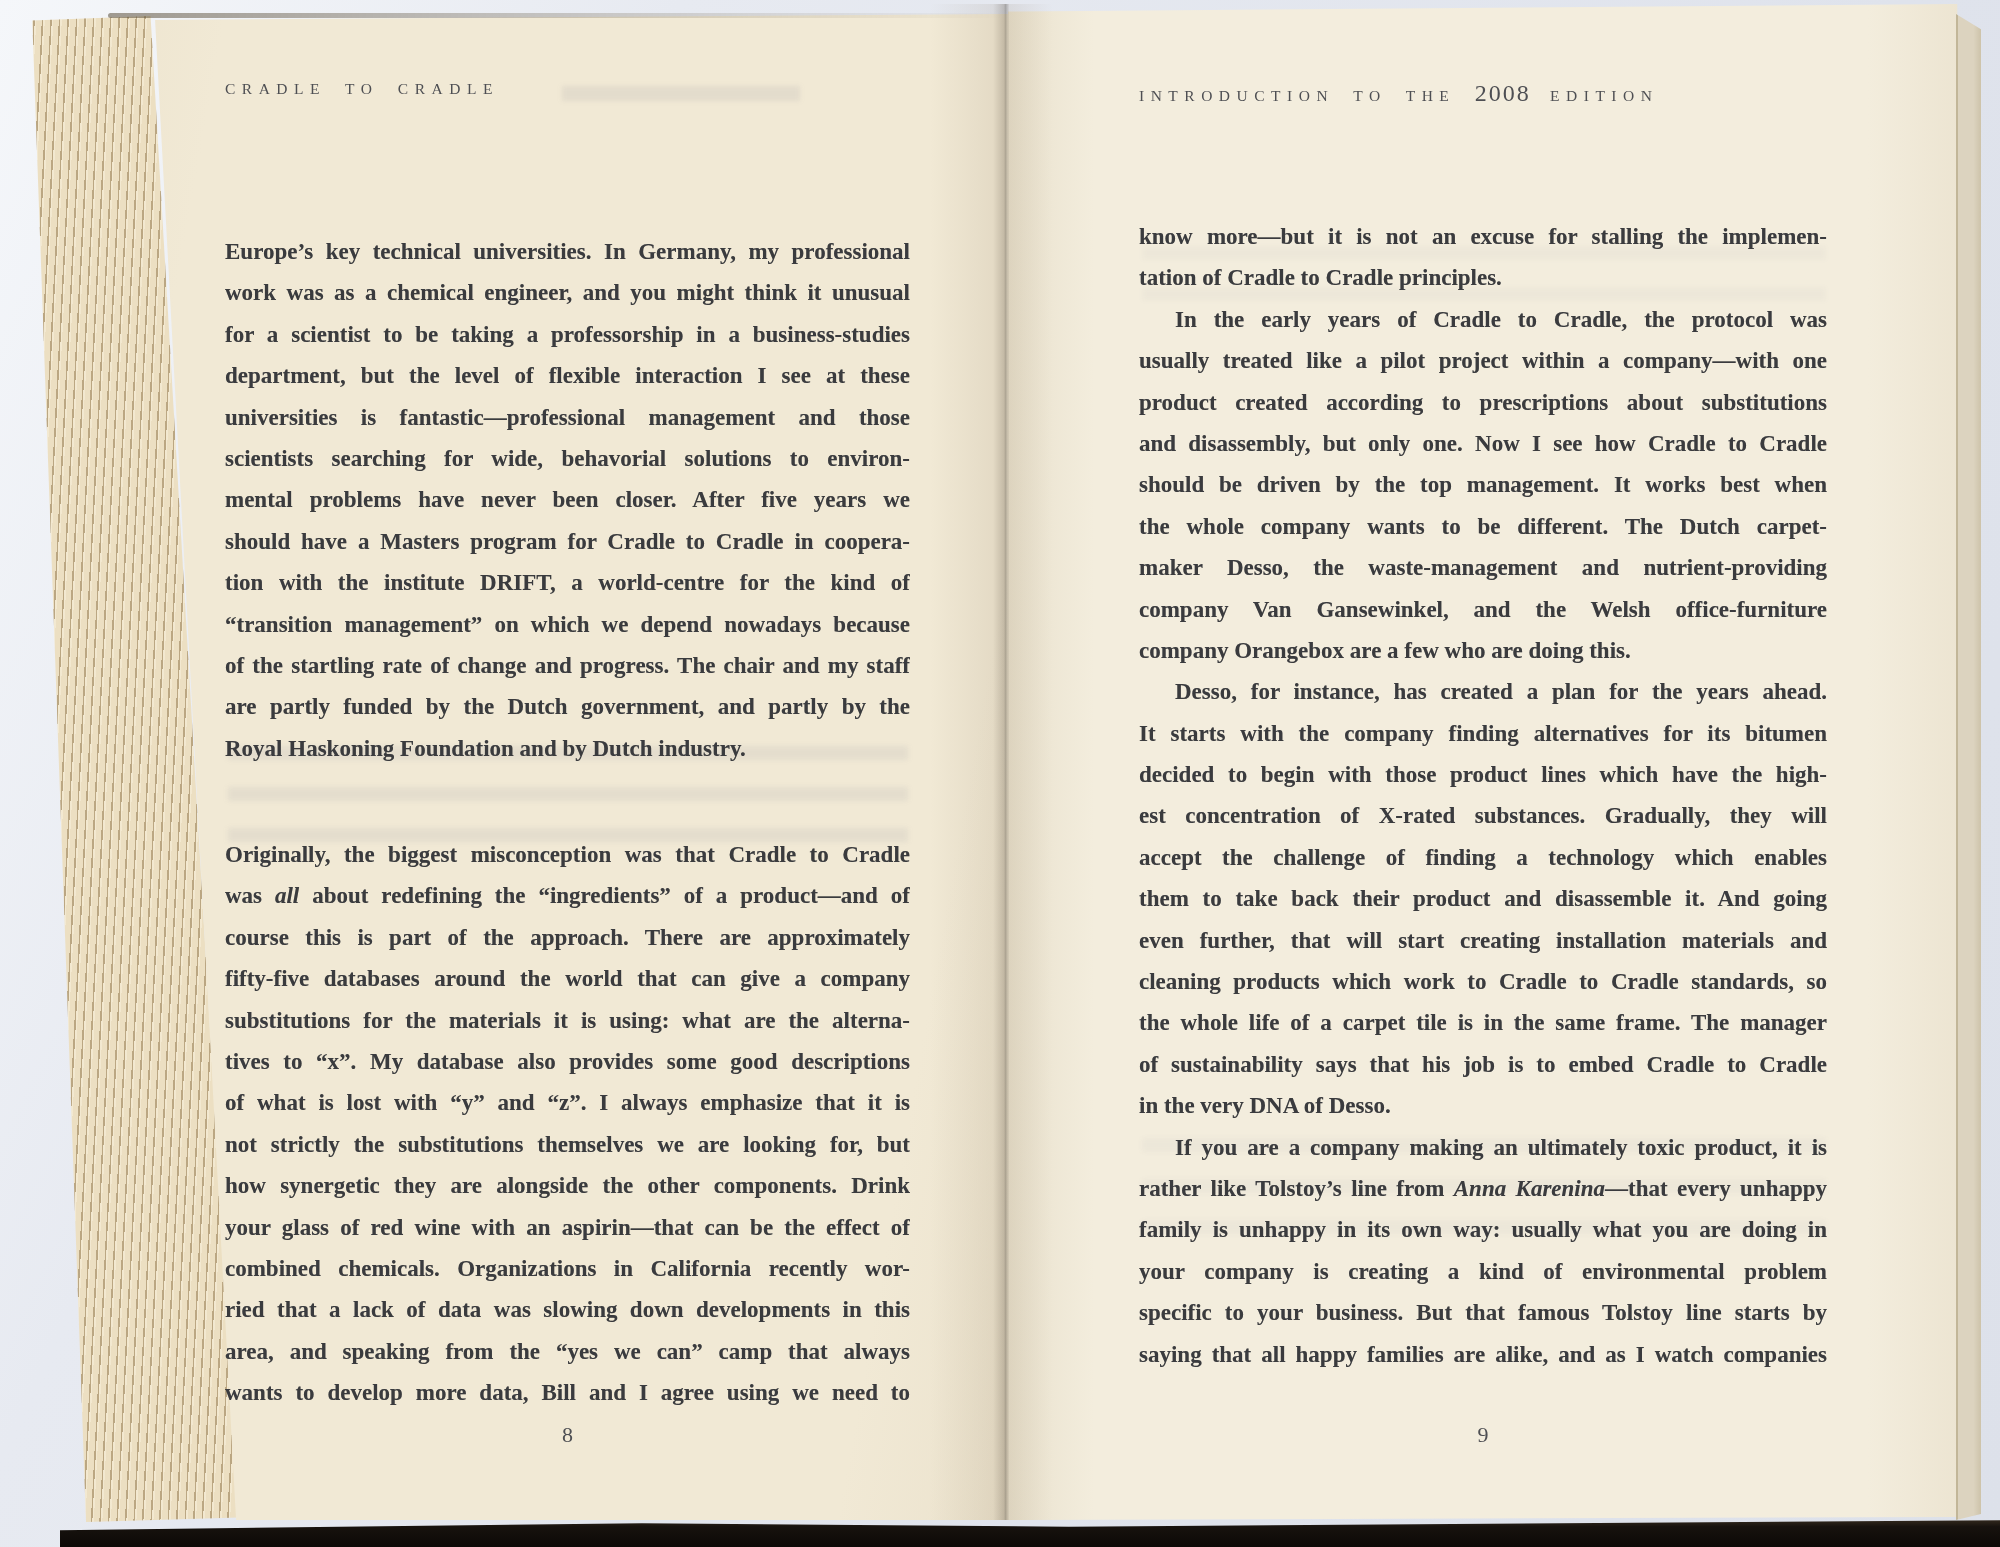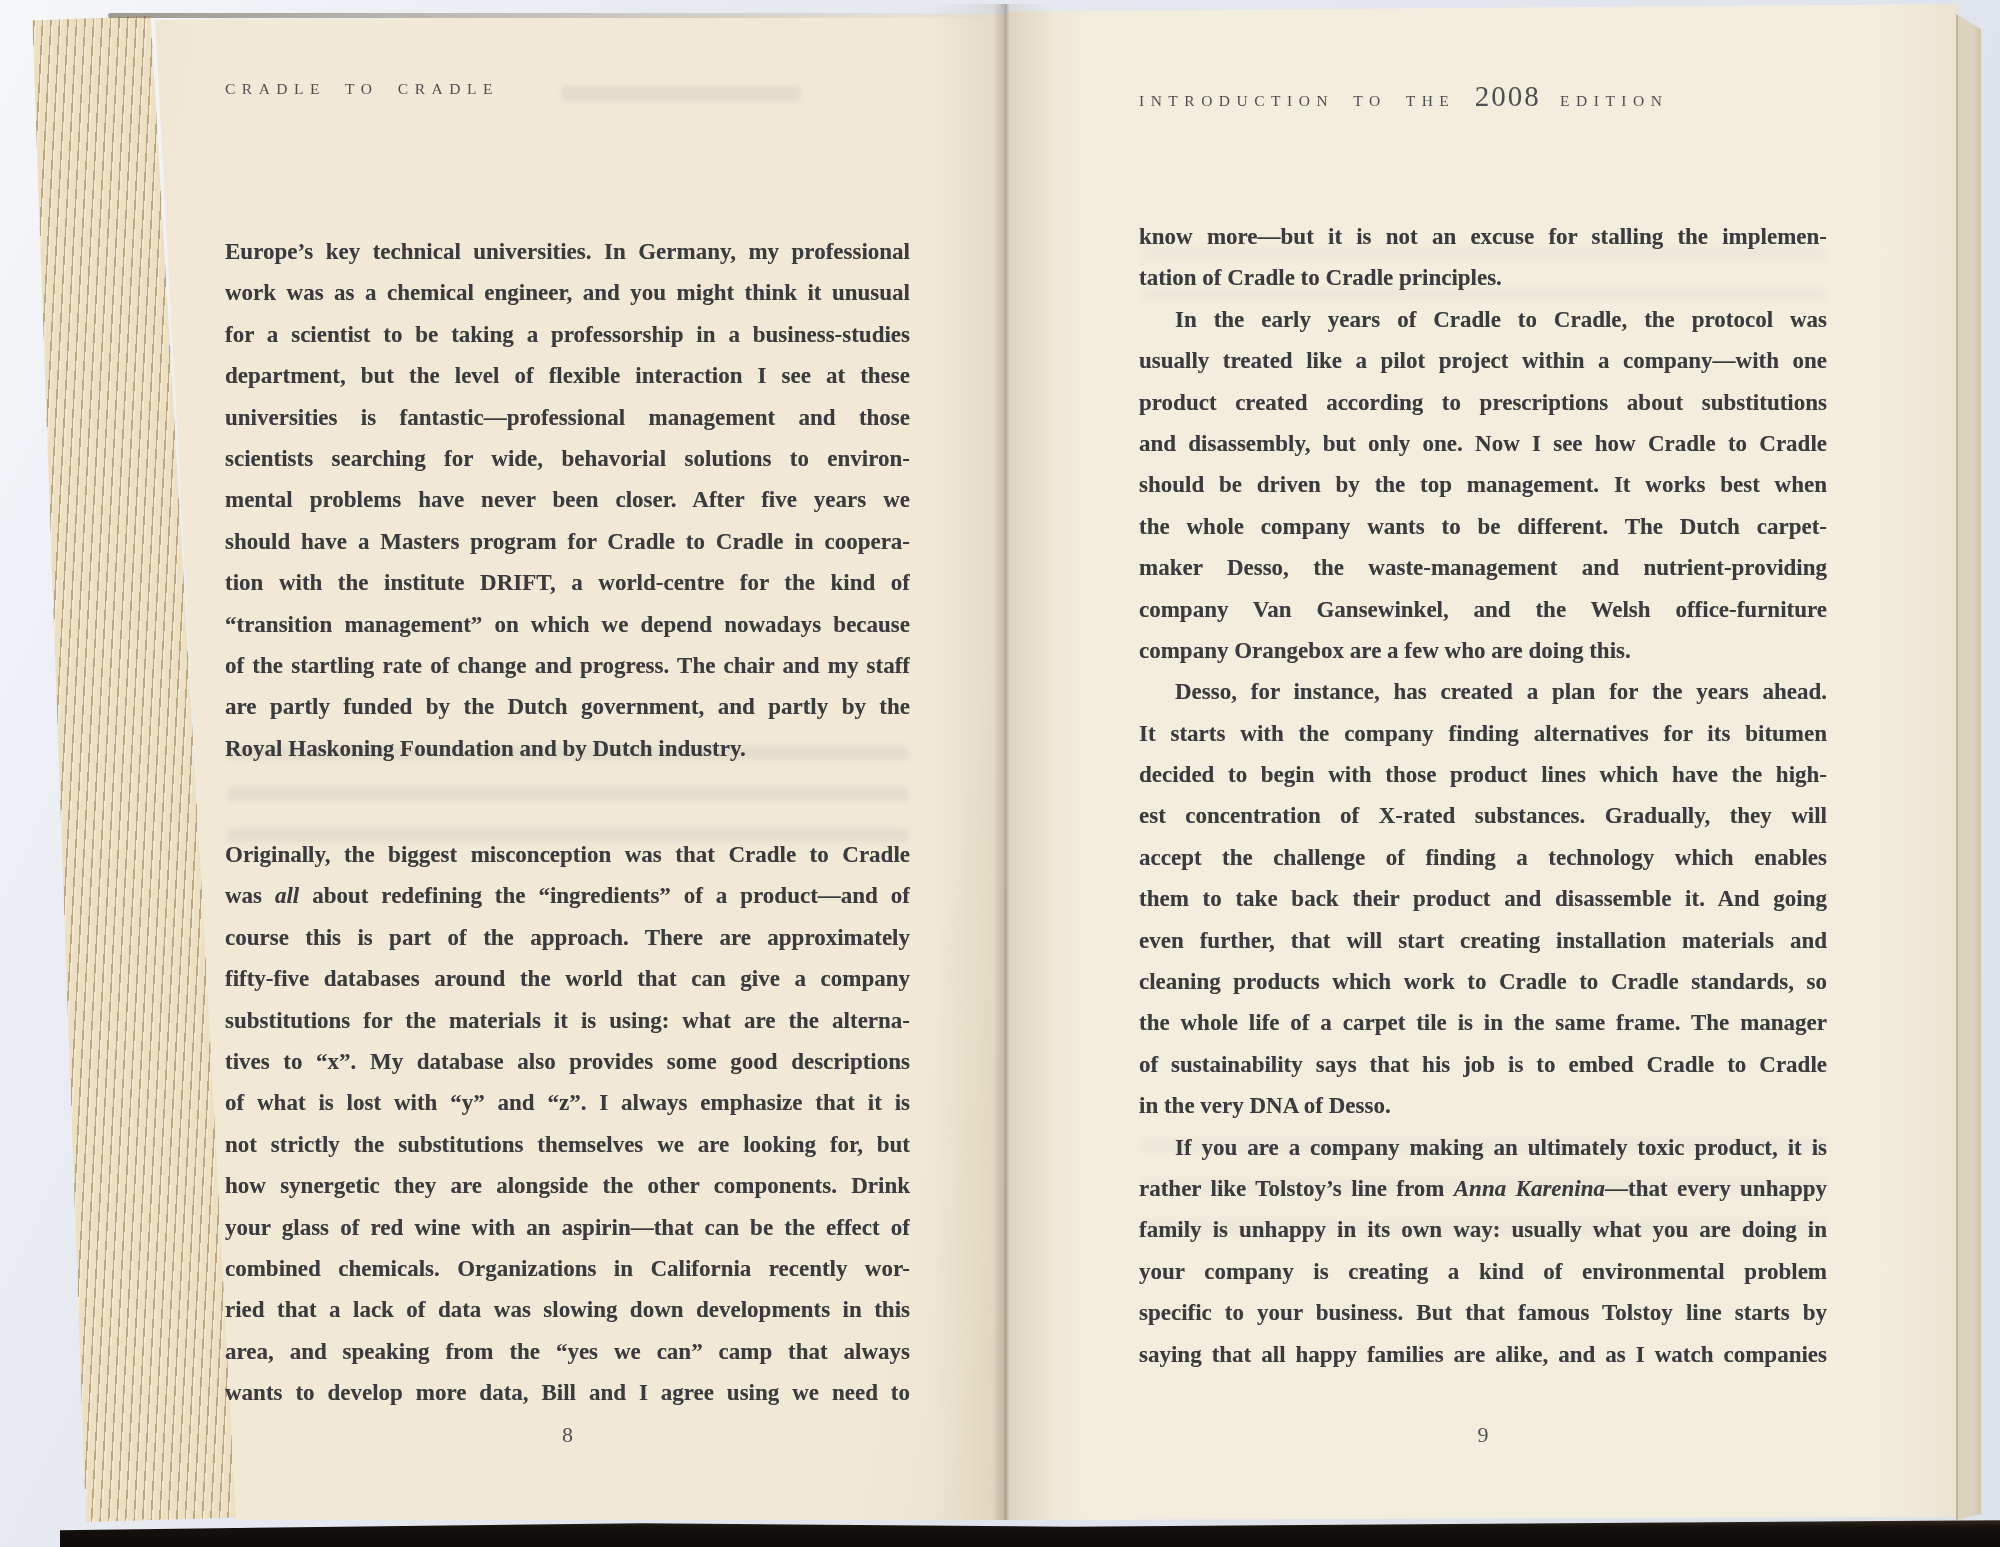--- a/index.html
+++ b/index.html
@@ -36,21 +36,21 @@
     clip-path:polygon(0 42%,30% 18%,52% 30%,100% 8%,100% 100%,0 100%);}
   
   .ghost{position:absolute;pointer-events:none;filter:blur(2.4px);}
   .ghost.lines{background:repeating-linear-gradient(180deg,
       rgba(98,104,126,.085) 0 14px,rgba(0,0,0,0) 14px 41px);}
   .ghost.bar{background:rgba(104,110,132,.10);}
   .ghost.faint{opacity:.6;}
   
   .running-head{position:absolute;top:80px;font-size:15.5px;letter-spacing:6.5px;
     word-spacing:9px;color:var(--header-ink);white-space:nowrap;text-align:left;}
-  .running-head .year{font-size:29px;letter-spacing:2px;}
+  .running-head .year{font-size:24px;letter-spacing:2px;}
   .head-left{left:225px;width:685px;}
   .head-right{left:1139px;width:688px;}
   .text-block{position:absolute;font-size:23px;line-height:41.4px;color:var(--ink);
     text-shadow:0 0 .5px rgba(58,59,62,.35);}
   .block-left{left:225px;top:231px;width:685px;}
   .block-right{left:1139px;top:216px;width:688px;}
   .para{margin:0;font-weight:bold;}
   .para.gap{margin-top:65px;}
   .para.indent .line:first-child{text-indent:36px;}
   .line{text-align:justify;text-align-last:justify;height:41.4px;overflow:hidden;}

